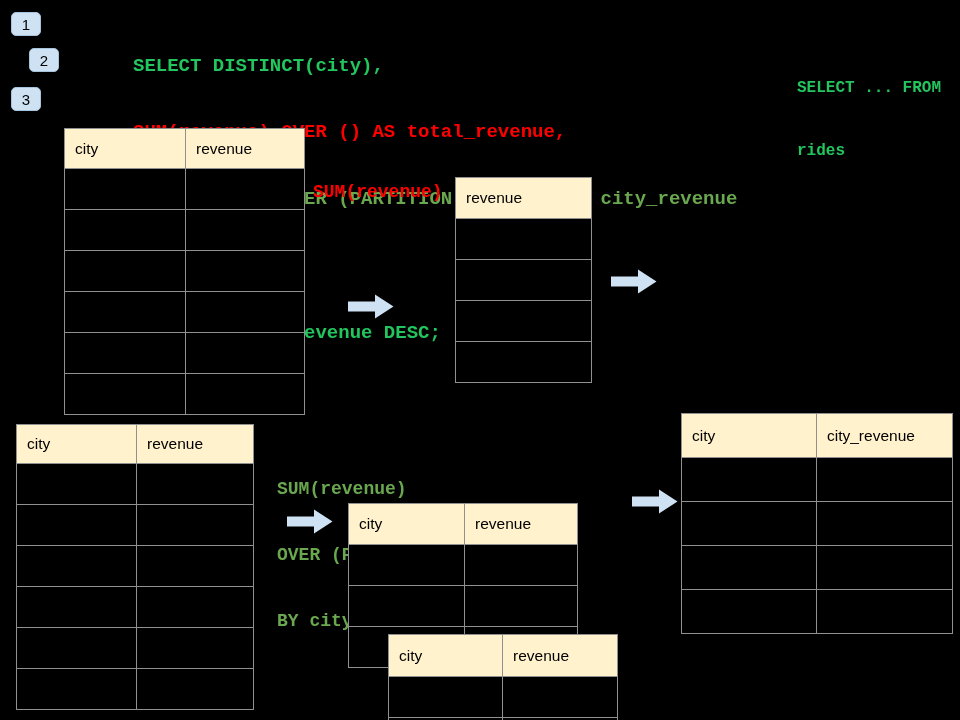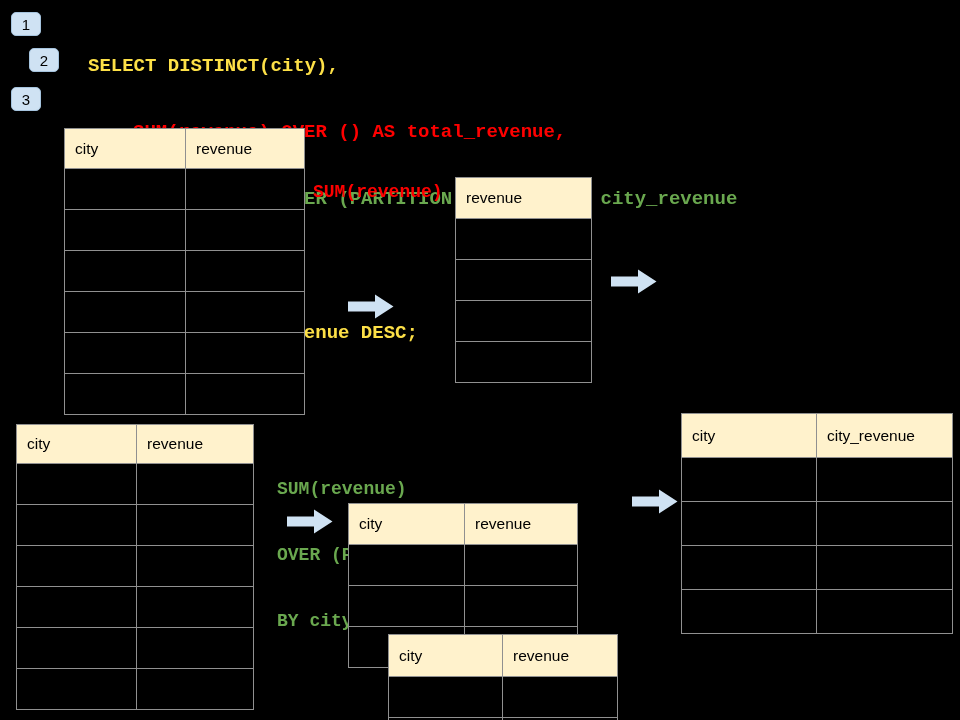--- a/index.html
+++ b/index.html
@@ -21,21 +21,21 @@
   .code {
     position:absolute; font-family:"Liberation Mono","DejaVu Sans Mono",monospace;
     font-weight:bold; white-space:pre;
   }
   .main-sql   { left:88px;  top:10px;  font-size:19px; line-height:22.3px; }
   .side-note  { left:752px; top:36px;  font-size:16px; line-height:21px; }
   .lbl-total  { left:313px; top:137px; font-size:18px; line-height:22px; }
   .lbl-part   { left:277px; top:434px; font-size:18px; line-height:22px; }
   .ind1 { margin-left:45px; }
   .ind2 { margin-left:22px; }
-  .purple { color:#fde047; }
+  .purple { color:#22c55e;margin-left:45px; }
   .red    { color:#ff0000; }
   .green  { color:#6aa84f; }
 
   
   table.dt { position:absolute; border-collapse:collapse; table-layout:fixed; background:#d946ef; }
   table.dt th, table.dt td {
     border:1px solid #909090; padding:0 0 0 10px;
     font-weight:normal; text-align:left; vertical-align:middle;
     font-size:15.5px; color:#000; overflow:hidden;
   }
@@ -78,20 +78,24 @@
   <div class="badge" style="left:11px; top:87px;">3</div>
 
   <div class="code main-sql">
     <div class="purple">SELECT DISTINCT(city),</div>
     <div class="red ind1">SUM(revenue) OVER () AS total_revenue,</div>
     <div class="green ind1">SUM(revenue) OVER (PARTITION BY city) as city_revenue</div>
     <div class="purple ind2">FROM rides</div>
     <div class="purple ind2">ORDER by city_revenue DESC;</div>
   </div>
 
+  <div class="code side-note purple">
+    <div>SELECT ... FROM</div>
+    <div>rides</div>
+  </div>
 
   <div class="code lbl-total red">
     <div>SUM(revenue)</div>
   </div>
 
   <div class="code lbl-part green">
     <div>SUM(revenue)</div>
     <div>OVER (PARTITION</div>
     <div>BY city)</div>
   </div>

